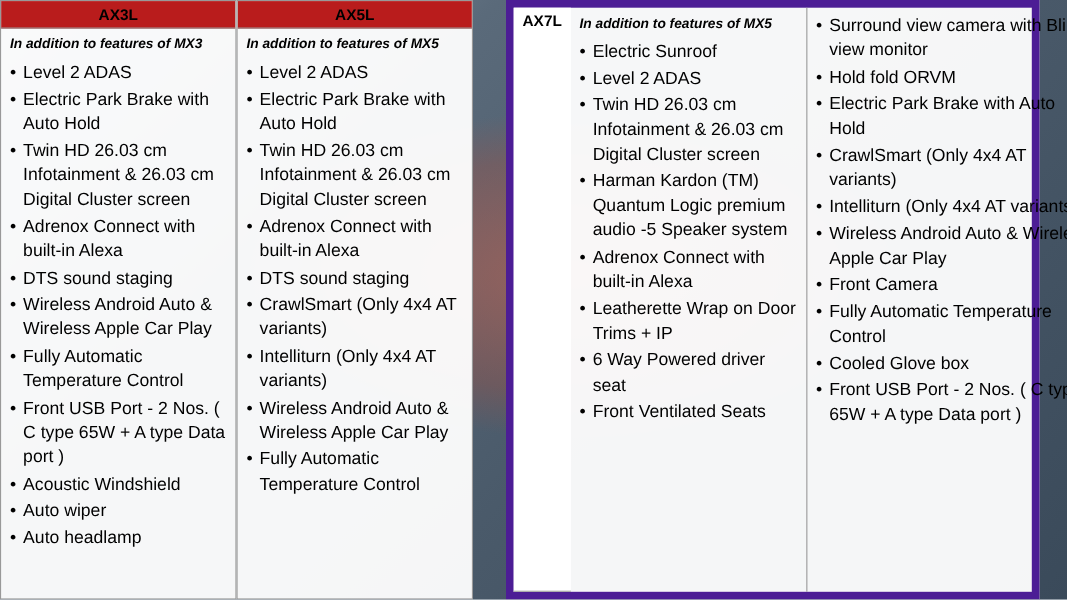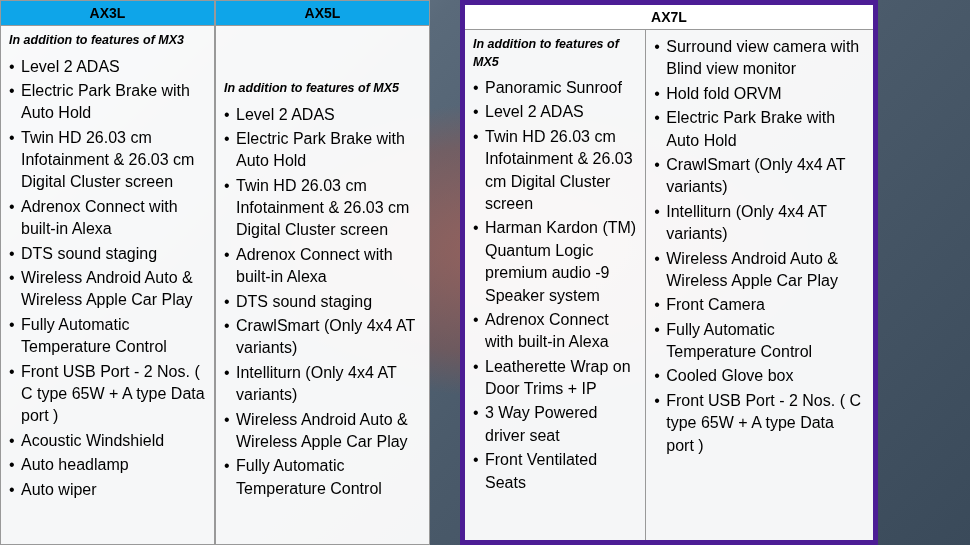--- a/index.html
+++ b/index.html
@@ -57,39 +57,39 @@
       z-index: 1;
     }
     .col {
       background: rgba(255,255,255,0.95);
       border: 1px solid #999;
       display: flex;
       flex-direction: column;
       overflow: hidden;
     }
     .col-ax3l { width: 215px; }
-    .col-ax5l { width: 215px; gap: 48px; }
+    .col-ax5l { width: 215px; }
     .col-spacer {
       width: 30px;
       background: transparent;
     }
     .col-header {
-      background: #0ea5e9;
+      background: #b91c1c;
       border-bottom: 1px solid #999;
       padding: 4px 8px;
       font-weight: bold;
       font-size: 14px;
       text-align: center;
     }
     .ax7l-header-wrapper {
       display: flex;
-      flex-direction: column;
-      width: 418px;
+      flex-direction: row;
+      width: 485px;
       background: rgba(255,255,255,0.95);
-      border: 5px solid #4c1d95;
+      border: 7px solid #4c1d95;
     }
     .ax7l-combined-header {
       background: #fff;
       border-bottom: 1px solid #999;
       padding: 4px 8px;
       font-weight: bold;
       font-size: 14px;
       text-align: center;
     }
     .ax7l-body {
@@ -151,22 +151,22 @@
         <ul class="feature-list">
           <li>Level 2 ADAS</li>
           <li>Electric Park Brake with Auto Hold</li>
           <li>Twin HD 26.03 cm Infotainment &amp; 26.03 cm Digital Cluster screen</li>
           <li>Adrenox Connect with built-in Alexa</li>
           <li>DTS sound staging</li>
           <li>Wireless Android Auto &amp; Wireless Apple Car Play</li>
           <li>Fully Automatic Temperature Control</li>
           <li>Front USB Port - 2 Nos. ( C type 65W + A type Data port )</li>
           <li>Acoustic Windshield</li>
+          <li>Auto wiper</li>
           <li>Auto headlamp</li>
-          <li>Auto wiper</li>
         </ul>
       </div>
     </div>
 
     <div class="col col-ax5l">
       <div class="col-header">AX5L</div>
       <div class="col-body">
         <div class="intro-text">
           <span>In addition to features of MX5</span>
         </div>
@@ -188,27 +188,27 @@
 
     <div class="ax7l-header-wrapper">
       <div class="ax7l-combined-header">AX7L</div>
       <div class="ax7l-body">
 
         <div style="width:215px; padding:6px 8px; border-right:1px solid #999; font-size:12.5px; line-height:1.4; overflow:hidden;">
           <div class="intro-text">
             <span>In addition to features of MX5</span>
           </div>
           <ul class="feature-list">
-            <li>Panoramic Sunroof</li>
+            <li>Electric Sunroof</li>
             <li>Level 2 ADAS</li>
             <li>Twin HD 26.03 cm Infotainment &amp; 26.03 cm Digital Cluster screen</li>
-            <li>Harman Kardon (TM) Quantum Logic premium audio -9 Speaker system</li>
+            <li>Harman Kardon (TM) Quantum Logic premium audio -5 Speaker system</li>
             <li>Adrenox Connect with built-in Alexa</li>
             <li>Leatherette Wrap on Door Trims + IP</li>
-            <li>3 Way Powered driver seat</li>
+            <li>6 Way Powered driver seat</li>
             <li>Front Ventilated Seats</li>
           </ul>
         </div>
 
         <div style="width:270px; padding:6px 8px; font-size:12.5px; line-height:1.4; overflow:hidden;">
           <ul class="feature-list">
             <li>Surround view camera with Blind view monitor</li>
             <li>Hold fold ORVM</li>
             <li>Electric Park Brake with Auto Hold</li>
             <li>CrawlSmart (Only 4x4 AT variants)</li>

